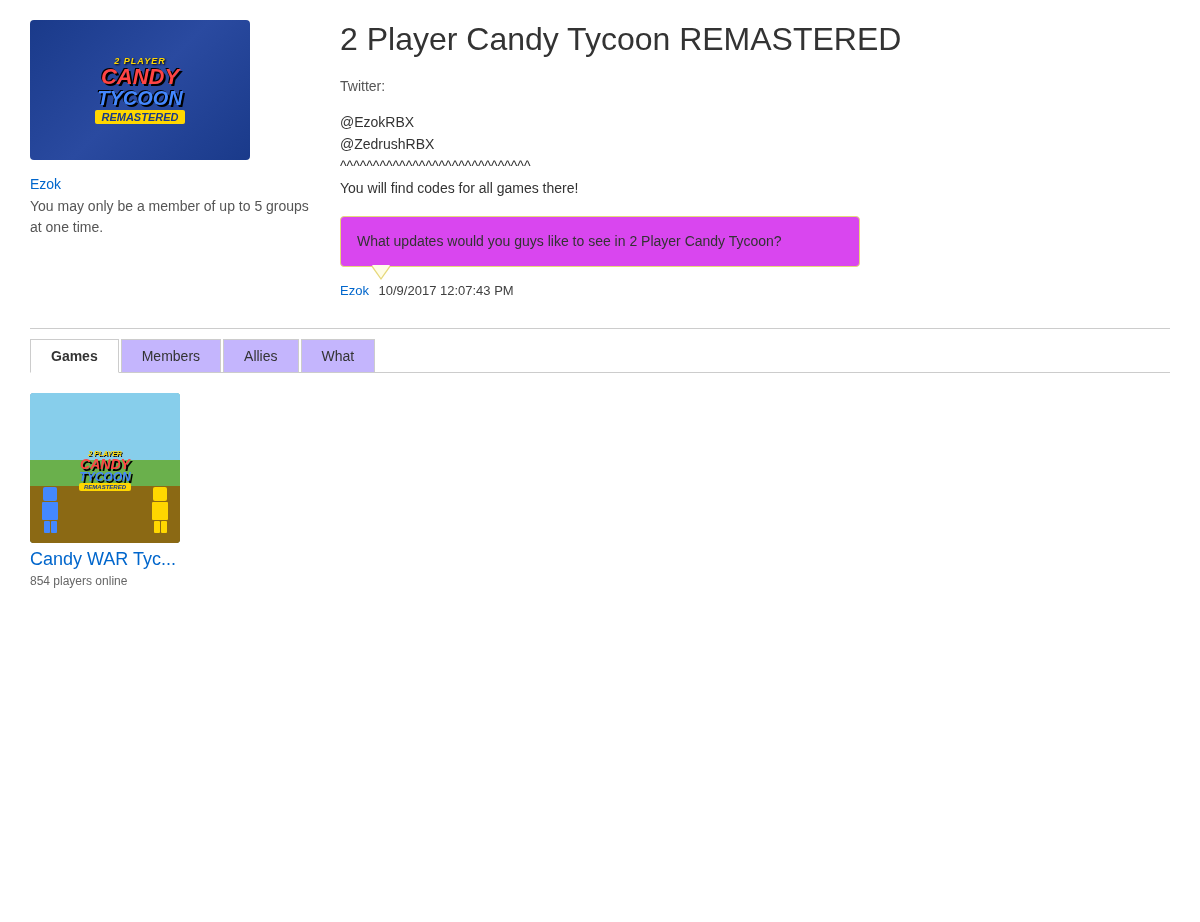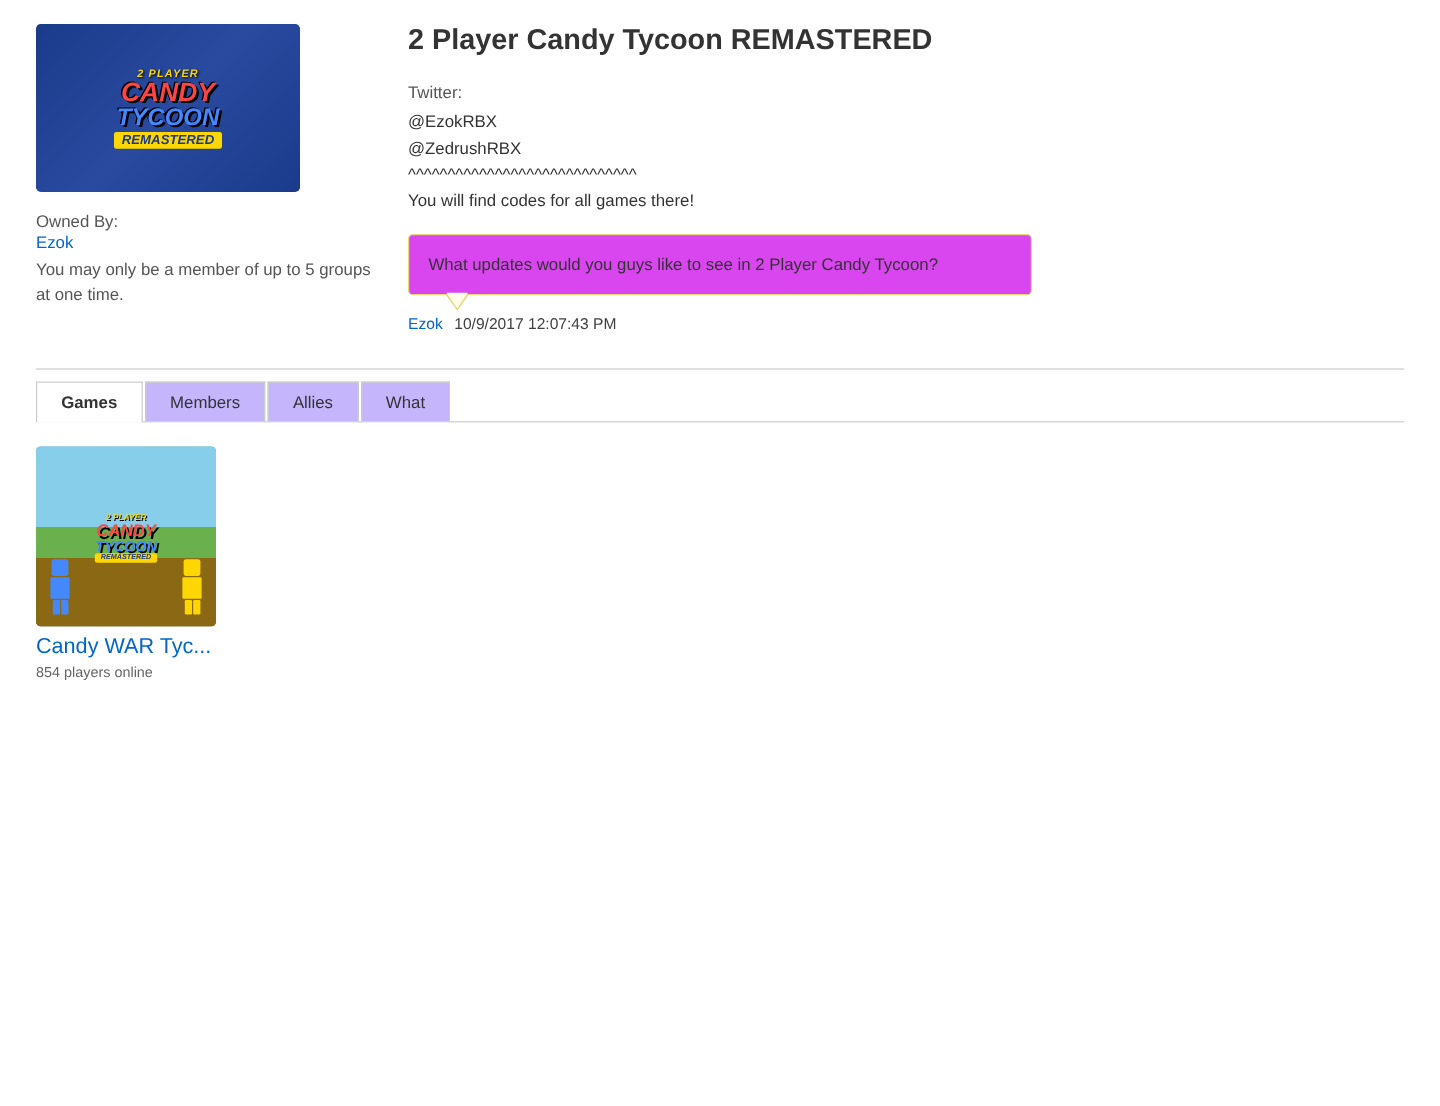--- a/index.html
+++ b/index.html
@@ -106,34 +106,34 @@
     .membership-note {
       color: #555;
       line-height: 1.5;
     }
 
     .right-panel {
       flex: 1;
     }
 
     .group-title {
-      font-size: 24px;
-      font-weight: 700;
+      font-size: 32px;
+      font-weight: 400;
       color: #333;
       margin-bottom: 20px;
       line-height: 1.2;
     }
 
     .description-section {
       margin-bottom: 20px;
     }
 
     .description-twitter {
       color: #555;
-      margin-bottom: 8px;
+      margin-bottom: 20px;
       font-size: 14px;
     }
 
     .description-handle {
       color: #333;
       margin-bottom: 6px;
       font-size: 14px;
     }
 
     .description-divider {
@@ -310,21 +310,20 @@
     <div class="left-panel">
       <div class="group-image-container">
         <div class="group-image">
           <span class="game-title-text-top">2 PLAYER</span>
           <span class="game-title-candy">CANDY</span>
           <span class="game-title-tycoon">TYCOON</span>
           <span class="game-title-remastered">REMASTERED</span>
         </div>
       </div>
 
-      <div class="owned-by-label">Owned By:</div>
       <a class="owner-link">Ezok</a>
       <div class="membership-note">You may only be a member of up to 5 groups at one time.</div>
     </div>
 
     <div class="right-panel">
       <h1 class="group-title">2 Player Candy Tycoon REMASTERED</h1>
 
       <div class="description-section">
         <div class="description-twitter">Twitter:</div>
         <div class="description-handle">@EzokRBX</div>

